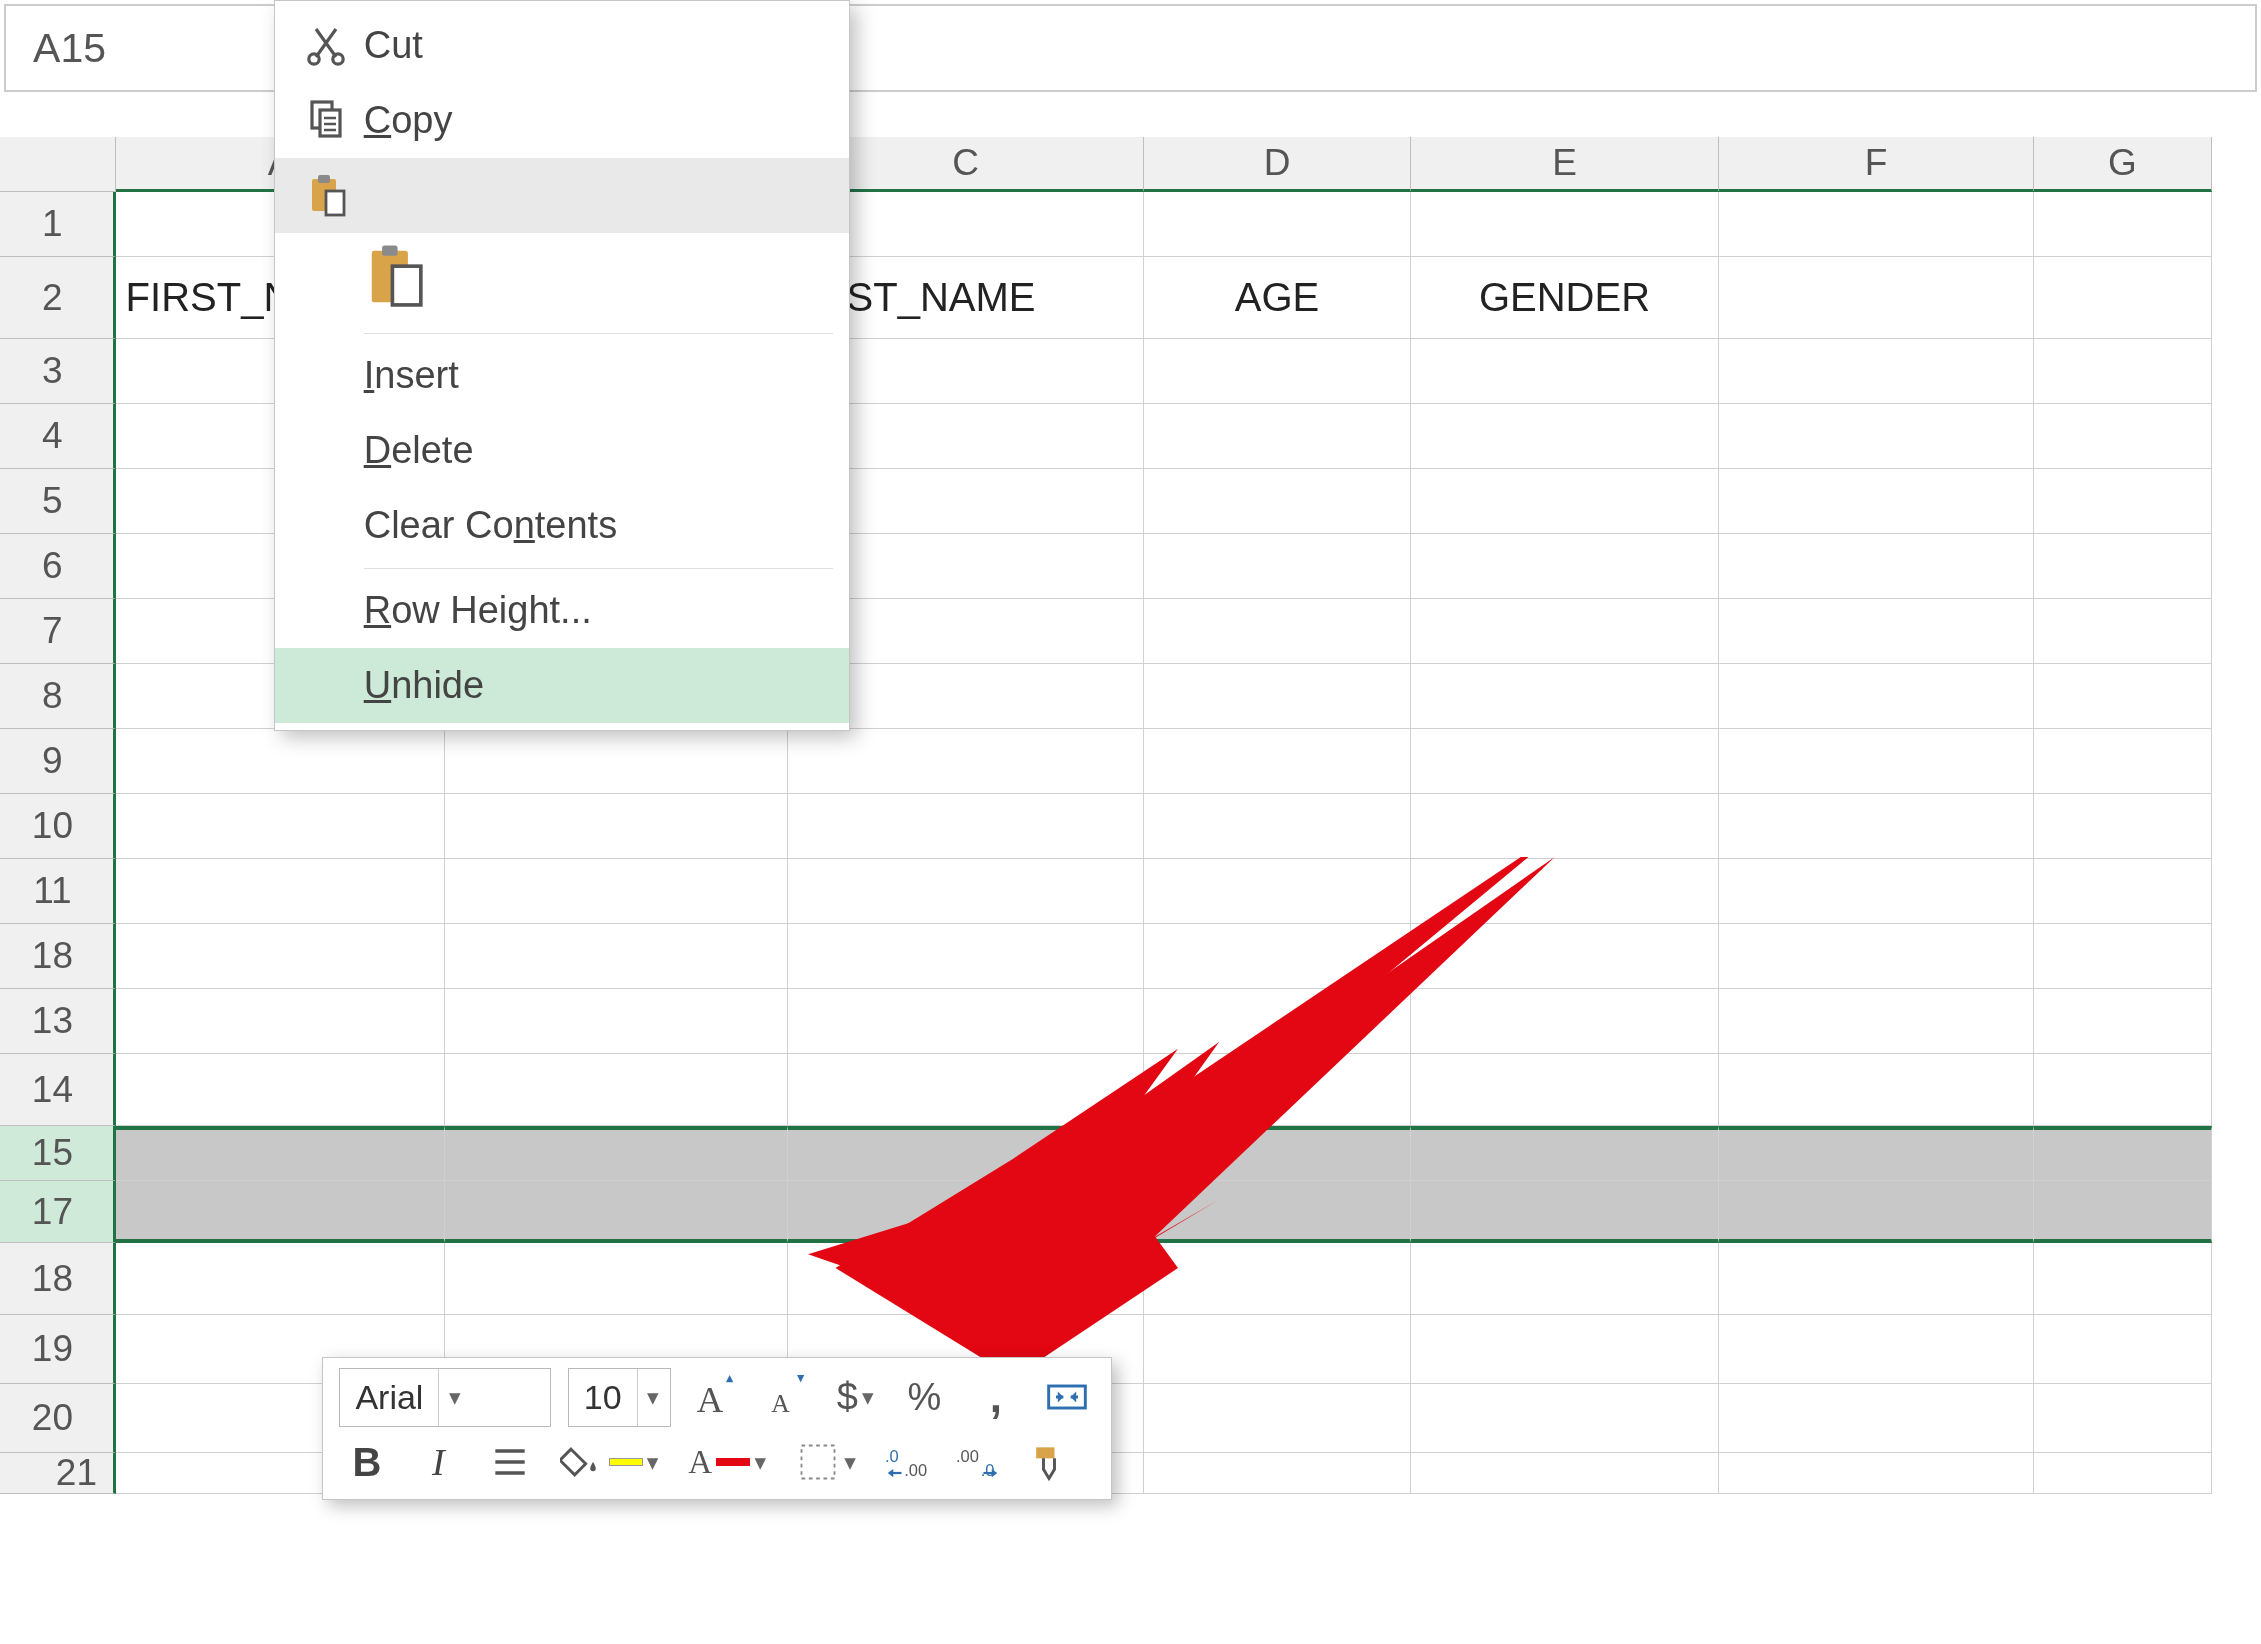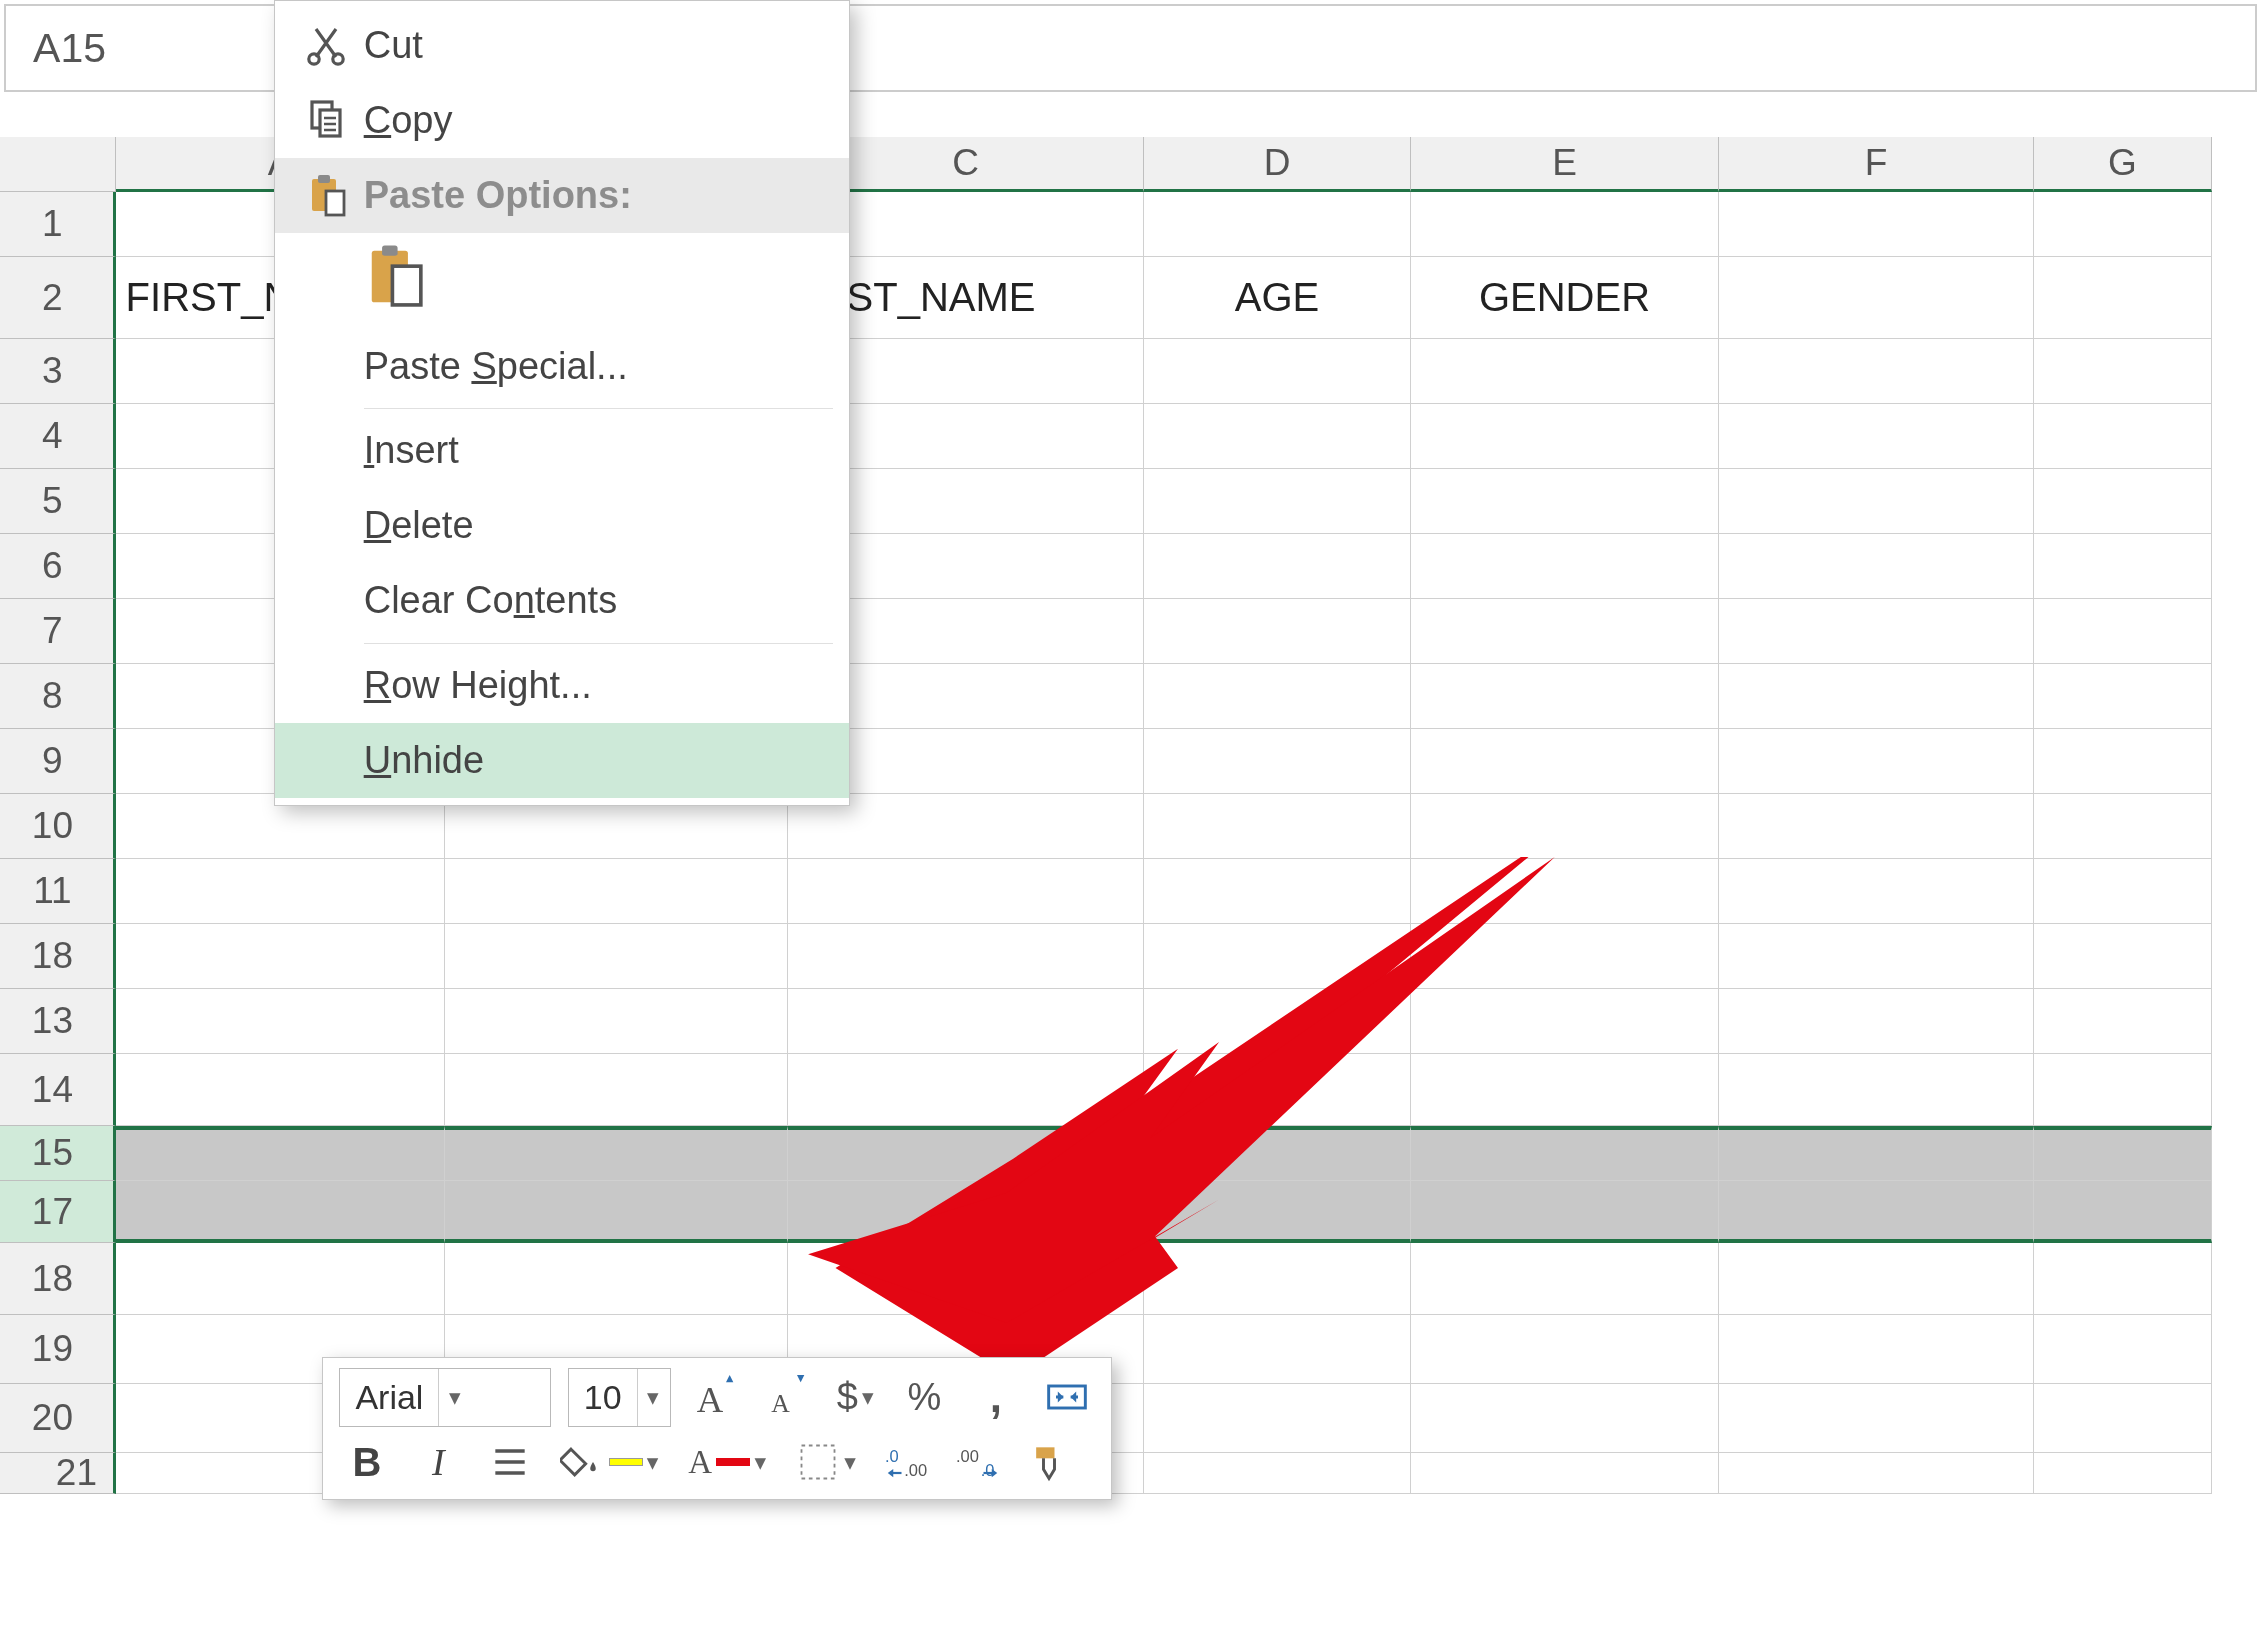--- a/index.html
+++ b/index.html
@@ -444,37 +444,32 @@
   </div>
 
   <div class="mi header">
     <span class="iconcol">
       <svg class="ic" viewBox="0 0 24 24">
           <rect x="5" y="4" width="12" height="16" rx="1" fill="#d9a34a"></rect>
           <rect x="8" y="2" width="6" height="4" rx="1" fill="#8a8a8a"></rect>
           <rect x="12" y="10" width="9" height="12" fill="#fff" stroke="#555" stroke-width="1.4"></rect>
         </svg>
     </span>
-    <span class="lbl">Paste Options:</span>
   </div>
 
   <div class="mi paste-chiclet">
     <span>
       <svg width="62" height="69" viewBox="0 0 24 26">
           <rect x="3" y="3" width="14" height="20" rx="1" fill="#d9a34a"></rect>
           <rect x="7" y="1" width="6" height="4" rx="1" fill="#8a8a8a"></rect>
           <rect x="11" y="9" width="11" height="15" fill="#fff" stroke="#555" stroke-width="1.4"></rect>
         </svg>
     </span>
   </div>
 
-  <div class="mi">
-    <span class="iconcol"></span>
-    <span class="lbl">Paste <u>S</u>pecial...</span>
-  </div>
 
   <div class="sep"></div>
 
   <div class="mi">
     <span class="iconcol"></span>
     <span class="lbl"><u>I</u>nsert</span>
   </div>
 
   <div class="mi">
     <span class="iconcol"></span>

